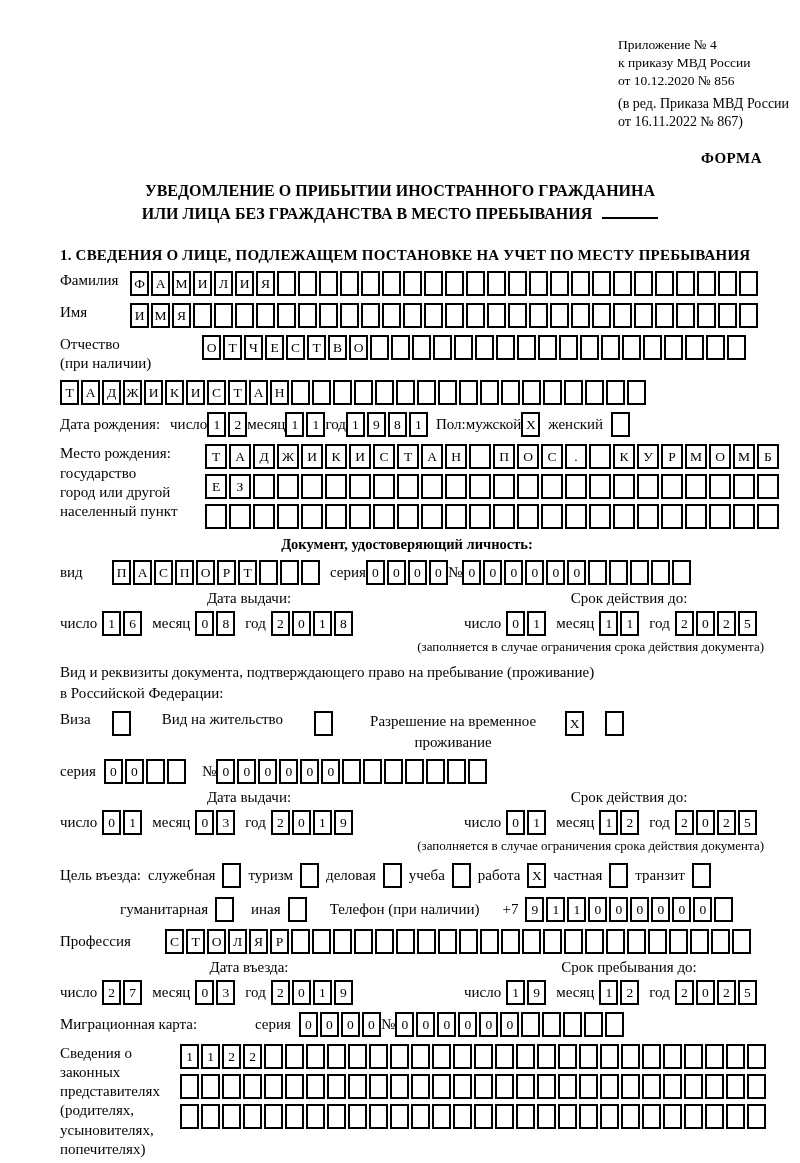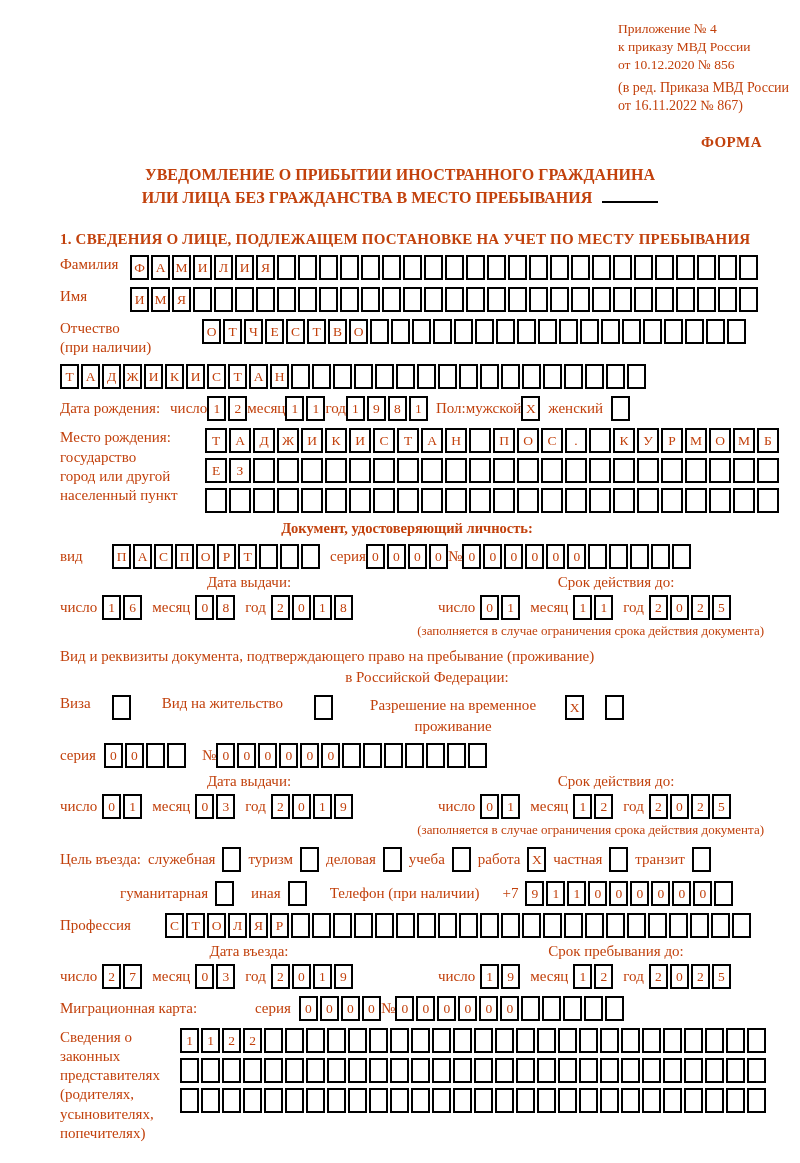--- a/index.html
+++ b/index.html
@@ -1,46 +1,46 @@
 <!DOCTYPE html>
 <html><head>
 <meta charset="utf-8">
 <style>
   html,body{margin:0;padding:0;background:#fff;}
   .page{width:800px;height:1163px;box-sizing:border-box;position:relative;overflow:hidden;
-        background:#fff;color:#c2410c;font-family:"Liberation Serif","DejaVu Serif",serif;
-        padding:20px 6px 0 60px;}
+        background:#fff;color:#000000;font-family:"Liberation Serif","DejaVu Serif",serif;
+        padding:36px 6px 0 60px;}
   .hdr{margin-left:558px;width:176px;font-size:13.5px;line-height:1.34;white-space:pre-line;}
   .hdr-sub{margin-left:558px;width:180px;font-size:14px;line-height:1.3;white-space:pre-line;margin-top:5px;}
   .forma{text-align:right;padding-right:32px;font-weight:bold;font-size:15px;margin-top:18px;letter-spacing:.5px;}
   .title{text-align:center;font-weight:bold;font-size:16px;line-height:1.45;margin-top:12px;margin-left:-54px;}
   .uline{display:inline-block;width:56px;border-bottom:2px solid #000;height:13px;margin-left:10px;}
   .sect{font-weight:bold;font-size:15px;margin-top:22px;letter-spacing:.2px;}
   .frow{display:flex;align-items:flex-start;margin-top:7px;}
   .inline{align-items:center;flex-wrap:nowrap;}
   .lbl{font-size:15px;line-height:1.28;white-space:pre-line;flex-shrink:0;}
   .dlbl{font-size:15px;flex-shrink:0;}
   .w70{width:70px;} .w142{width:142px;} .w115{width:115px;} .w145{width:145px;}
   .w52{width:52px;} .w105{width:105px;} .w195{width:195px;} .w120{width:120px;}
   .boxes{display:flex;flex-wrap:nowrap;gap:2px;flex-shrink:0;}
   .cb{display:inline-block;width:15px;height:21px;border:2px solid #000;font-size:13.5px;
       line-height:21px;text-align:center;flex-shrink:0;overflow:hidden;}
   .wide .cb{width:18px;}
   .stack{display:flex;flex-direction:column;gap:5px;}
   .heading-b{font-weight:bold;font-size:14.5px;text-align:center;margin:7px 0 0 -40px;}
-  .datepair{display:flex;margin-top:5px;}
+  .datepair{display:flex;margin-top:5px;gap:26px;}
   .dcol-l{width:378px;flex-shrink:0;}
   .dcol-r{flex:1;}
   .dhead{text-align:center;font-size:15px;margin-bottom:4px;}
   .dgroup{display:flex;align-items:center;gap:5px;}
   .dgroup .dlbl{margin-left:5px;}
   .dgroup .dlbl:first-child{margin-left:0;}
   .note-r{font-size:13px;text-align:right;padding-right:30px;margin-top:3px;}
   .para{font-size:15px;margin-top:9px;}
-  .para2{font-size:15px;margin-top:4px;text-align:center;}
+  .para2{font-size:15px;margin-top:4px;}
   .permits{display:flex;align-items:flex-start;gap:21px;margin-top:9px;}
   .plbl{font-size:15px;flex-shrink:0;}
   .c{text-align:center;line-height:1.35;}
   .w180{width:182px;} .w175{width:172px;}
   .gap10{margin-left:10px;} .gap16{margin-left:16px;} .gap8{margin-left:8px;}
   .purpose{display:flex;align-items:center;gap:7px;margin-top:9px;flex-wrap:nowrap;}
   .indent60{margin-left:60px;}
 </style>
 </head>
 <body>

